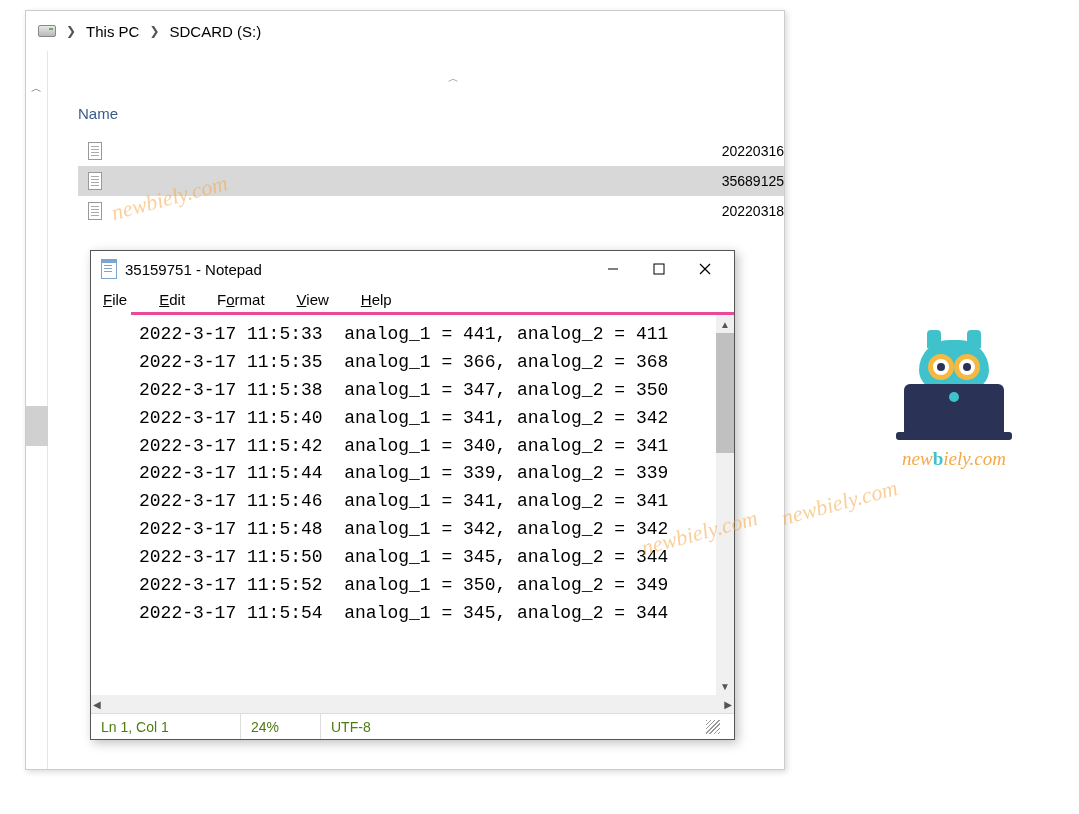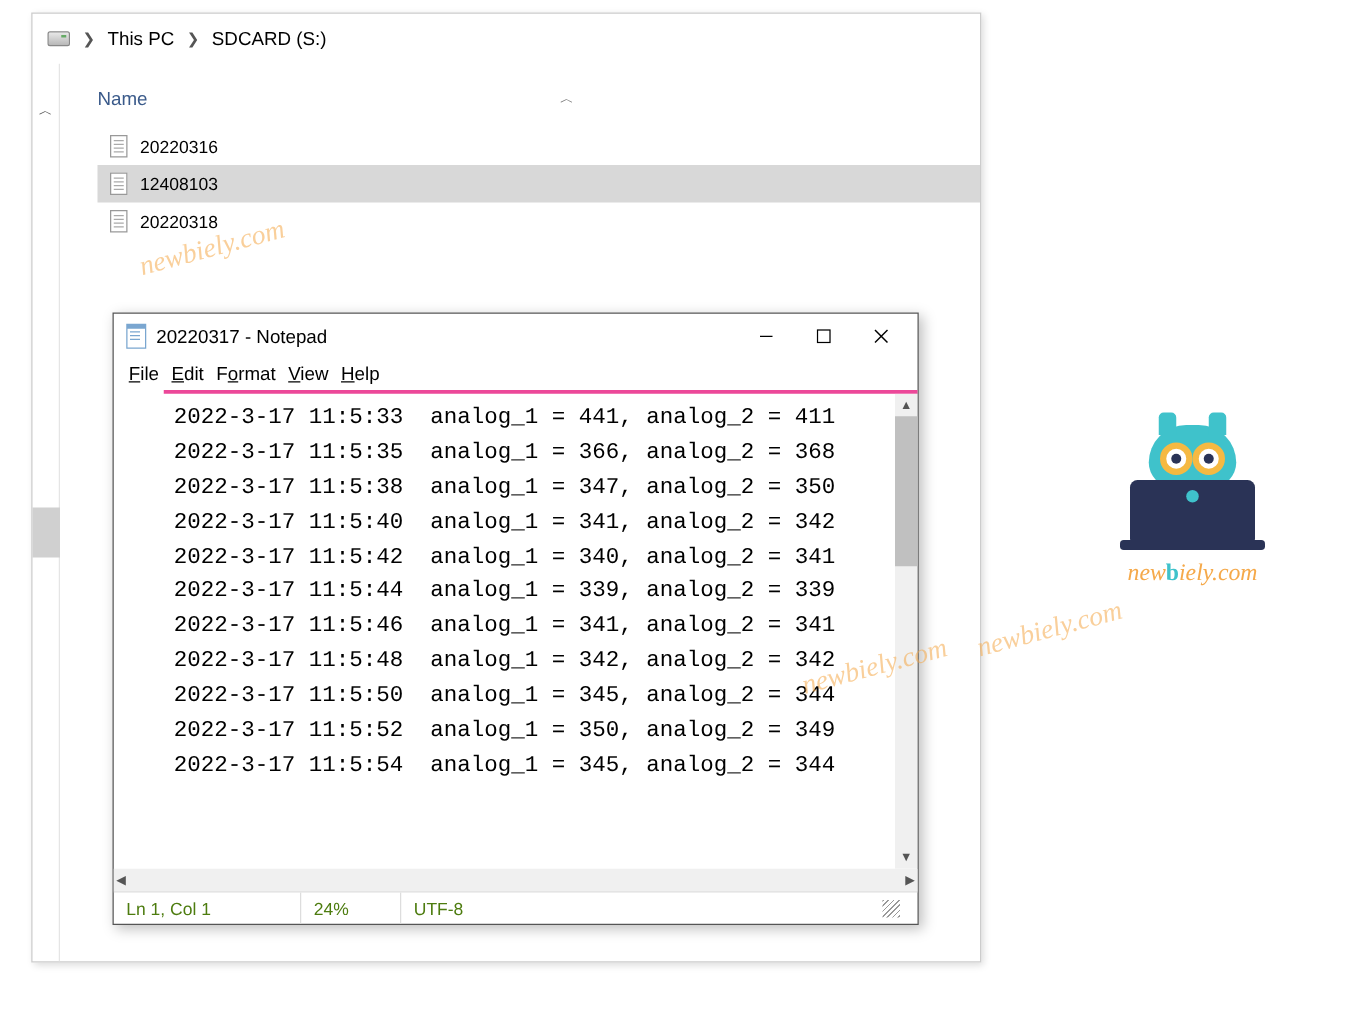--- a/index.html
+++ b/index.html
@@ -12,38 +12,38 @@
 .drive-ico::after { content:""; position:absolute; width:4px; height:2px; background:#6a6; right:2px; top:2px; }
 .chev { color:#555; font-size: 12px; }
 
 .main-row { display:flex; height: calc(100% - 40px); }
 .leftbar { width: 22px; border-right: 1px solid #e5e5e5; display:flex; justify-content:center; padding-top:30px; }
 .leftbar .up { color:#555; font-size: 11px; cursor:pointer; }
 .scroll-indicator { position:absolute; left:0; top:395px; width:22px; height:40px; background:#d0d0d0; }
 
 .content { flex:1; padding: 20px 0 0 30px; position:relative; }
 .colheaders { display:flex; color:#3a5a8a; font-size:15px; margin-bottom:14px; }
-.colheaders .name { width: 340px; }
+.colheaders .name { width: 340px; margin-top: 34px; }
 .sortup { color:#777; font-size:11px; margin-left: 30px; }
 
-.file-row { display:flex; align-items:center; height: 30px; padding-left: 10px; gap: 10px; cursor: pointer; }
+.file-row { display:flex; align-items:center; height: 30px; padding-left: 10px; gap: 10px; cursor: pointer; justify-content: space-between; }
 .file-row.selected { background:#d8d8d8; }
 .doc-ico { width: 14px; height: 18px; border: 1px solid #999; background:#fff; position:relative; }
 .doc-ico::before { content:""; position:absolute; left:2px; top:3px; width:8px; height:1px; background:#aaa; box-shadow: 0 3px 0 #aaa, 0 6px 0 #aaa, 0 9px 0 #aaa; }
 
 
 .notepad { position:absolute; left: 90px; top: 250px; width: 645px; height: 490px; background:#fff; border:1px solid #555; box-shadow: 3px 3px 10px rgba(0,0,0,0.25); display:flex; flex-direction:column; }
 .np-title { height: 36px; display:flex; align-items:center; padding: 0 6px 0 10px; }
 .np-ico { width:16px; height:20px; background:#fff; border:1px solid #7aa6d0; border-top:4px solid #7aa6d0; margin-right:8px; position:relative; }
 .np-ico::after { content:""; position:absolute; left:2px; top:2px; width:8px; height:1px; background:#7aa6d0; box-shadow:0 3px 0 #7aa6d0, 0 6px 0 #7aa6d0; }
 .np-title-text { font-size:15px; flex:1; }
 .wb { width:46px; height:30px; display:flex; align-items:center; justify-content:center; cursor:pointer; }
 .wb svg { width:12px; height:12px; }
 
-.np-menu { display:flex; gap: 10px; padding: 4px 12px; font-size:15px; }
+.np-menu { display:flex; gap: 32px; padding: 4px 12px; font-size:15px; }
 .np-menu span { cursor:pointer; }
 .u { text-decoration: underline; }
 
 .np-body { flex:1; display:flex; border-top:3px solid #ec4899; overflow:hidden;margin-left:40px; }
 .np-text { flex:1; padding: 6px 8px; font-family: Consolas, "Courier New", monospace; font-size:18px; line-height: 1.55; white-space: pre; overflow:hidden; }
 .np-vscroll { width:18px; background:#f0f0f0; position:relative; }
 .np-vscroll .vup, .np-vscroll .vdn { height:18px; display:flex; align-items:center; justify-content:center; color:#555; font-size:10px; cursor:pointer; }
 .np-vscroll .vdn { position:absolute; bottom:0; width:100%; }
 .np-vscroll .thumb { position:absolute; top:18px; width:100%; height:120px; background:#c0c0c0; }
 
@@ -97,34 +97,34 @@
         <span class="name">Name</span>
         <span class="sortup">︿</span>
       </div>
 
       <div class="file-row">
         <span class="doc-ico"></span>
         <span>20220316</span>
       </div>
       <div class="file-row selected">
         <span class="doc-ico"></span>
-        <span>12408103</span>
+        <span>35689125</span>
       </div>
       <div class="file-row">
         <span class="doc-ico"></span>
         <span>20220318</span>
       </div>
     </div>
   </div>
 </div>
 
 <div class="notepad">
   <div class="np-title">
     <span class="np-ico"></span>
-    <span class="np-title-text">20220317 - Notepad</span>
+    <span class="np-title-text">35159751 - Notepad</span>
     <div class="wb">
         <svg viewBox="0 0 12 12">
           <line x1="1" y1="6" x2="11" y2="6" stroke="#000" stroke-width="1"></line>
         </svg>
       </div>
     <div class="wb">
         <svg viewBox="0 0 12 12">
           <rect x="1" y="1" width="10" height="10" fill="none" stroke="#000" stroke-width="1"></rect>
         </svg>
       </div>

